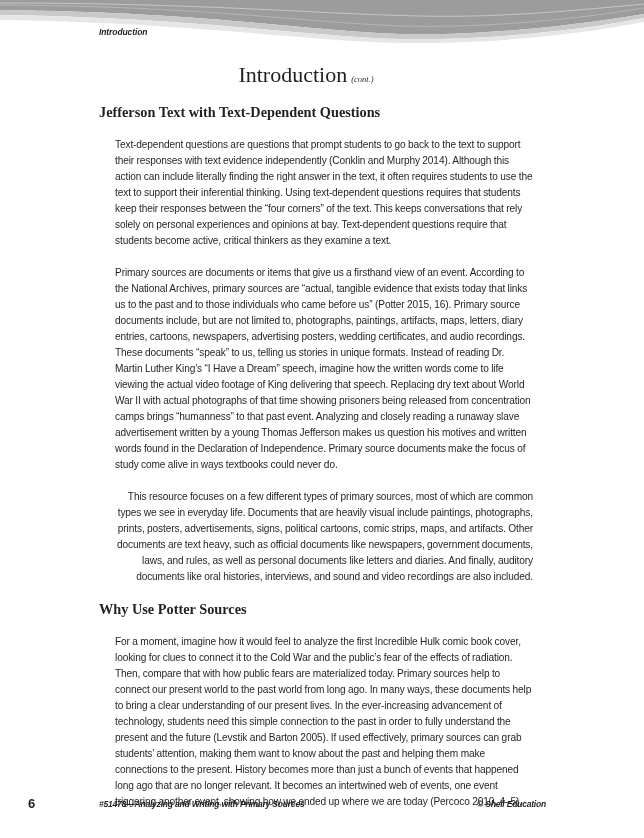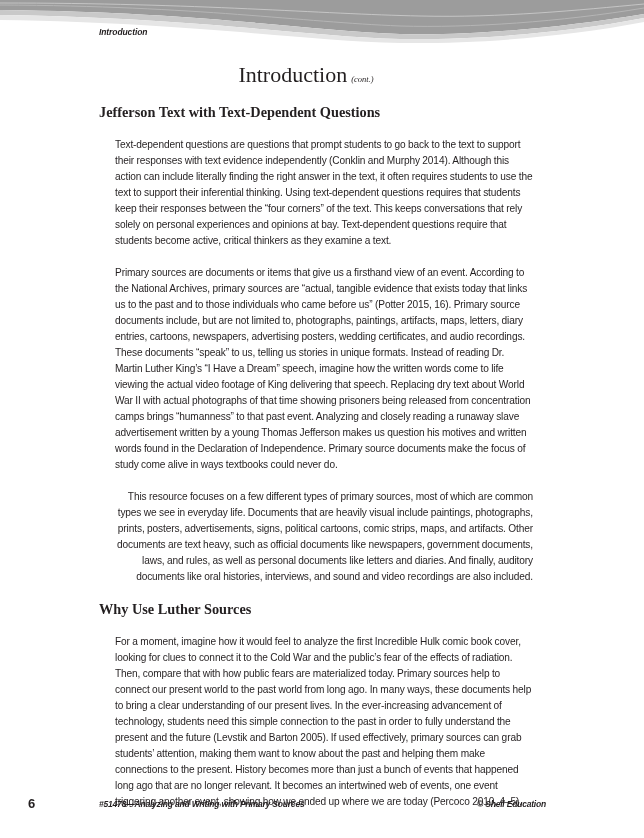--- a/index.html
+++ b/index.html
@@ -38,19 +38,19 @@
   <span>Introduction</span><span class="cont">(cont.)</span>
 </div>
 
 <div class="content">
   <h2 class="section-h h-sm s1-h">Jefferson Text with Text-Dependent Questions</h2>
   <p class="body">Text-dependent questions are questions that prompt students to go back to the text to support their responses with text evidence independently (Conklin and Murphy 2014). Although this action can include literally finding the right answer in the text, it often requires students to use the text to support their inferential thinking. Using text-dependent questions requires that students keep their responses between the “four corners” of the text. This keeps conversations that rely solely on personal experiences and opinions at bay. Text-dependent questions require that students become active, critical thinkers as they examine a text.</p>
 
   <p class="body">Primary sources are documents or items that give us a firsthand view of an event. According to the National Archives, primary sources are “actual, tangible evidence that exists today that links us to the past and to those individuals who came before us” (Potter 2015, 16). Primary source documents include, but are not limited to, photographs, paintings, artifacts, maps, letters, diary entries, cartoons, newspapers, advertising posters, wedding certificates, and audio recordings. These documents “speak” to us, telling us stories in unique formats. Instead of reading Dr. Martin Luther King’s “I Have a Dream” speech, imagine how the written words come to life viewing the actual video footage of King delivering that speech. Replacing dry text about World War II with actual photographs of that time showing prisoners being released from concentration camps brings “humanness” to that past event. Analyzing and closely reading a runaway slave advertisement written by a young Thomas Jefferson makes us question his motives and written words found in the Declaration of Independence. Primary source documents make the focus of study come alive in ways textbooks could never do.</p>
   <p class="body p-gap">This resource focuses on a few different types of primary sources, most of which are common types we see in everyday life. Documents that are heavily visual include paintings, photographs, prints, posters, advertisements, signs, political cartoons, comic strips, maps, and artifacts. Other documents are text heavy, such as official documents like newspapers, government documents, laws, and rules, as well as personal documents like letters and diaries. And finally, auditory documents like oral histories, interviews, and sound and video recordings are also included.</p>
 
-  <h2 class="section-h h-sm s3-h">Why Use Luther Sources</h2>
+  <h2 class="section-h h-sm s3-h">Why Use Potter Sources</h2>
   <p class="body">For a moment, imagine how it would feel to analyze the first Incredible Hulk comic book cover, looking for clues to connect it to the Cold War and the public’s fear of the effects of radiation. Then, compare that with how public fears are materialized today. Primary sources help to connect our present world to the past world from long ago. In many ways, these documents help to bring a clear understanding of our present lives. In the ever-increasing advancement of technology, students need this simple connection to the past in order to fully understand the present and the future (Levstik and Barton 2005). If used effectively, primary sources can grab students’ attention, making them want to know about the past and helping them make connections to the present. History becomes more than just a bunch of events that happened long ago that are no longer relevant. It becomes an intertwined web of events, one event triggering another event, showing how we ended up where we are today (Percoco 2010, 4–5).</p>
 </div>
 
 <div class="footer-num">6</div>
 <div class="footer-title">#51478—Analyzing and Writing with Primary Sources</div>
 <div class="footer-copy">© Shell Education</div>
 
 </body></html>

